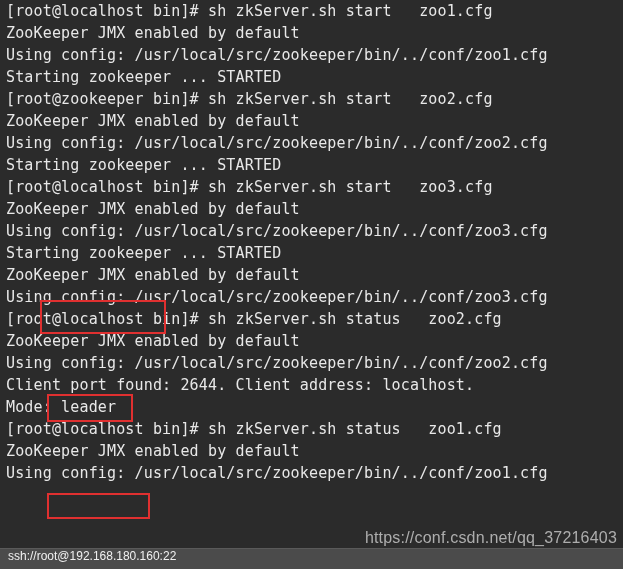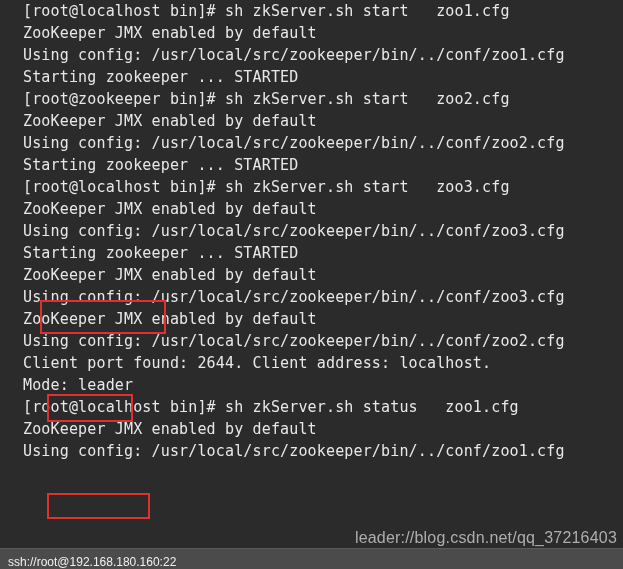--- a/index.html
+++ b/index.html
@@ -28,21 +28,21 @@
     overflow: hidden;
   }
   .line {
     position: relative;
     height: 22px;
     line-height: 22px;
     white-space: pre;
     color: #e8e8e8;
     font-size: 15px;
     letter-spacing: 0.15px;
-    padding-left: 23px;
+    padding-left: 6px;
     box-sizing: border-box;
   }
   .line-inner {
     display: inline;
   }
   .annotation-box {
     position: absolute;
     border: 2px solid #e03030;
     box-sizing: border-box;
     pointer-events: none;
@@ -62,21 +62,21 @@
   #statusbar {
     position: absolute;
     left: 0;
     bottom: 0;
     width: 623px;
     height: 21px;
     background: #4b4b4b;
     border-top: 1px solid #5a5a5a;
     box-sizing: border-box;
     display: flex;
-    align-items: flex-end;
+    align-items: flex-start;
   }
   #statusbar .status-text {
     color: #f0f0f0;
     font-family: "Liberation Sans", sans-serif;
     font-size: 12px;
     padding-left: 8px;
     white-space: nowrap;
   }
 </style>
 </head>
@@ -93,33 +93,34 @@
     <div class="line"><span class="line-inner">[root@zookeeper bin]# sh zkServer.sh start   zoo2.cfg</span></div>
     <div class="line"><span class="line-inner">ZooKeeper JMX enabled by default</span></div>
     <div class="line"><span class="line-inner">Using config: /usr/local/src/zookeeper/bin/../conf/zoo2.cfg</span></div>
     <div class="line"><span class="line-inner">Starting zookeeper ... STARTED</span></div>
     <div class="line"><span class="line-inner">[root@localhost bin]# sh zkServer.sh start   zoo3.cfg</span></div>
     <div class="line"><span class="line-inner">ZooKeeper JMX enabled by default</span></div>
     <div class="line"><span class="line-inner">Using config: /usr/local/src/zookeeper/bin/../conf/zoo3.cfg</span></div>
     <div class="line"><span class="line-inner">Starting zookeeper ... STARTED</span></div>
     <div class="line"><span class="line-inner">ZooKeeper JMX enabled by default</span></div>
     <div class="line"><span class="line-inner">Using config: /usr/local/src/zookeeper/bin/../conf/zoo3.cfg</span></div>
+    <div class="line"><span class="line-inner">[root@localhost bin]# sh zkServer.sh status   zoo2.cfg</span></div>
     <div class="line"><span class="line-inner">ZooKeeper JMX enabled by default</span></div>
     <div class="line"><span class="line-inner">Using config: /usr/local/src/zookeeper/bin/../conf/zoo2.cfg</span></div>
     <div class="line"><span class="line-inner">Client port found: 2644. Client address: localhost.</span></div>
     <div class="line"><span class="line-inner">Mode: leader</span></div>
     <div class="line"><span class="line-inner">[root@localhost bin]# sh zkServer.sh status   zoo1.cfg</span></div>
     <div class="line"><span class="line-inner">ZooKeeper JMX enabled by default</span></div>
     <div class="line"><span class="line-inner">Using config: /usr/local/src/zookeeper/bin/../conf/zoo1.cfg</span></div>
 
   </div>
 
   <div class="annotation-box" style="left:40px; top:300px; width:126px; height:34px;"></div>
   <div class="annotation-box" style="left:47px; top:394px; width:86px; height:28px;"></div>
   <div class="annotation-box" style="left:47px; top:493px; width:103px; height:26px;"></div>
 
-  <div id="watermark">leader://blog.csdn.net/qq_37216403</div>
+  <div id="watermark">https://conf.csdn.net/qq_37216403</div>
 
   <div id="statusbar">
     <span class="status-text">ssh://root@192.168.180.160:22</span>
   </div>
 
 </div>
 
 </body></html>

